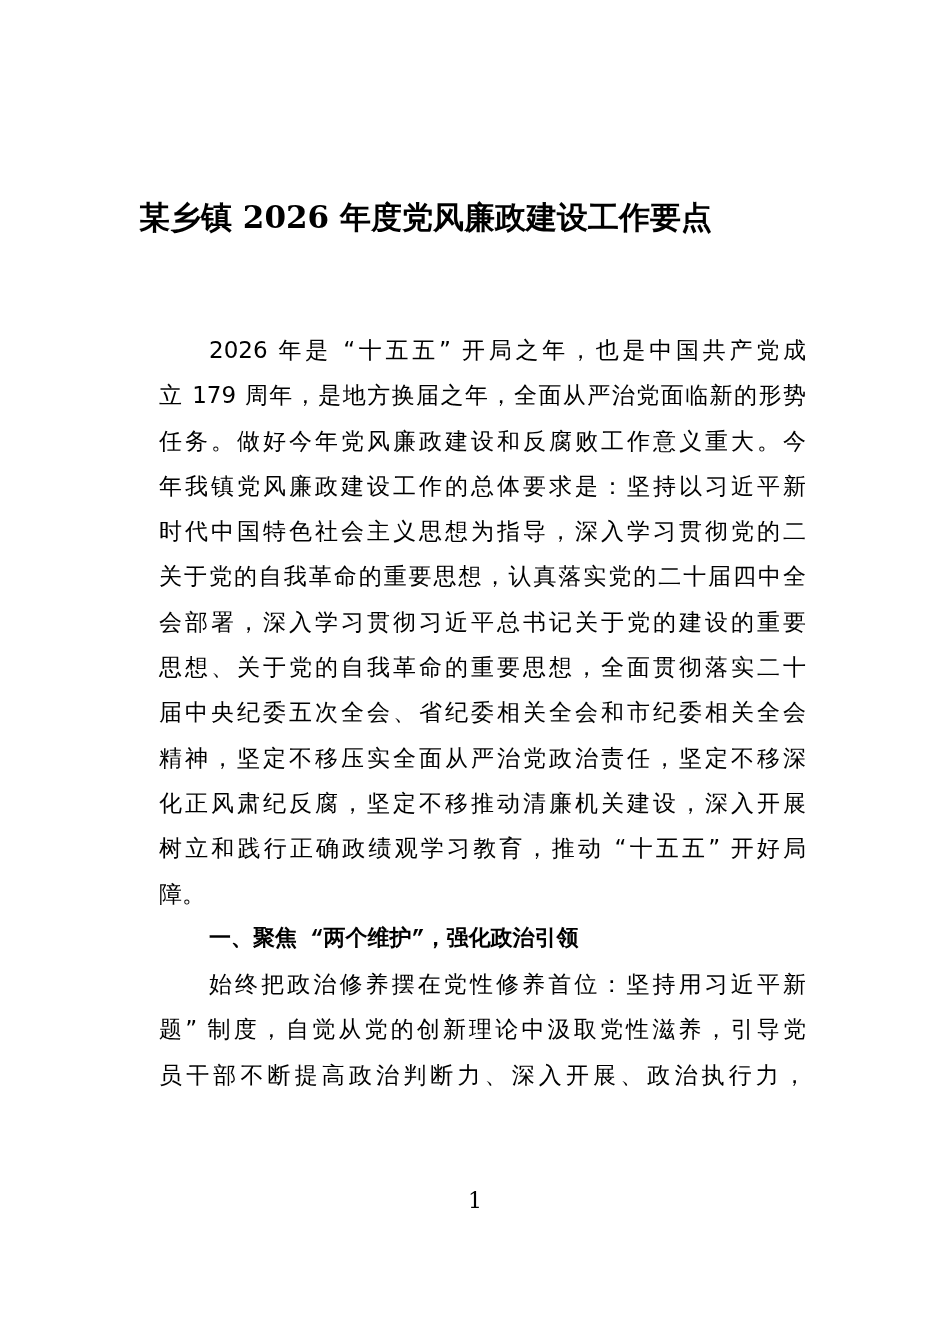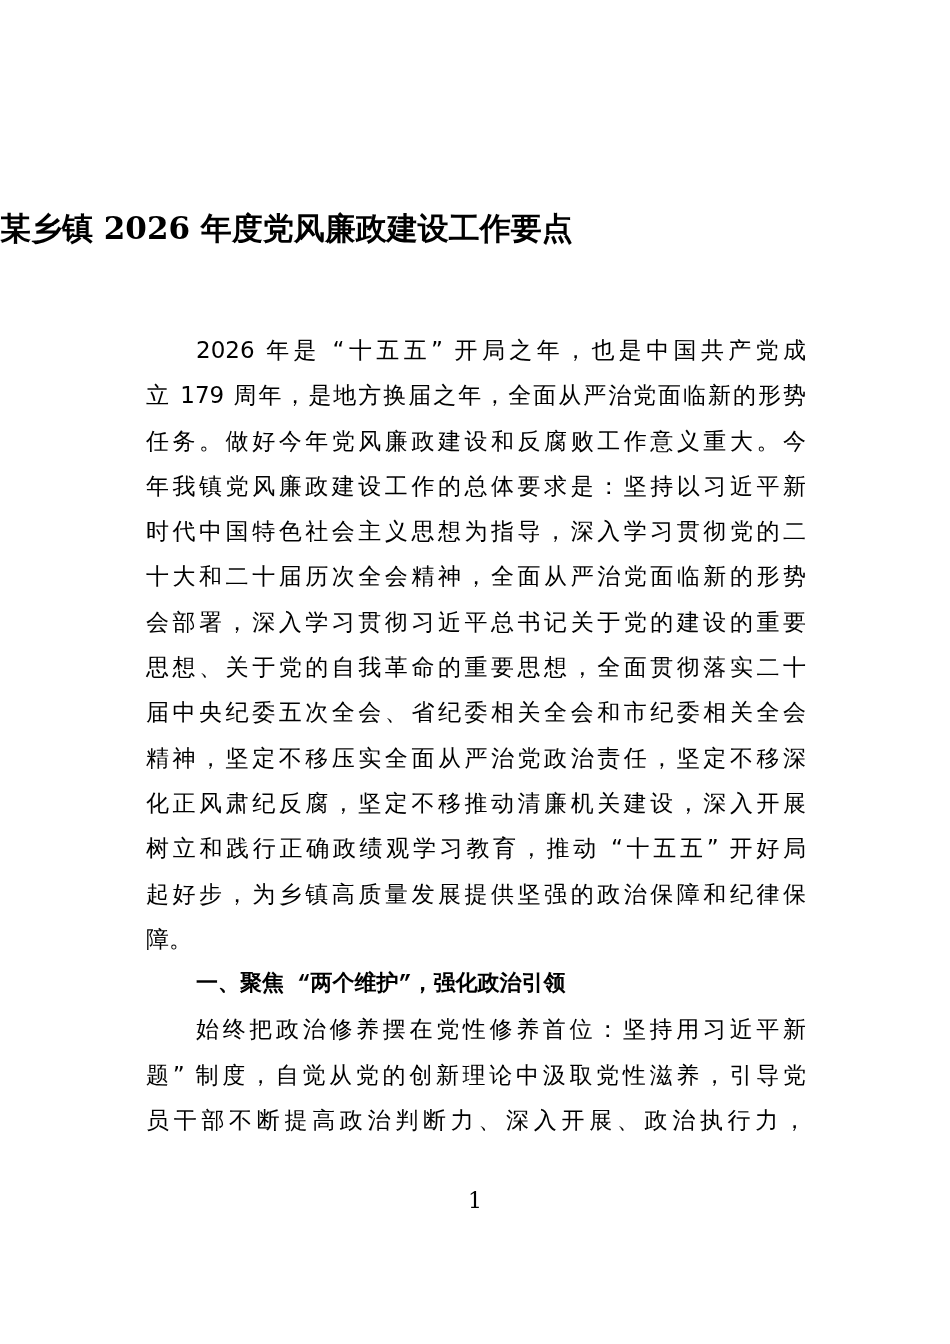--- a/index.html
+++ b/index.html
@@ -19,23 +19,23 @@
       position: absolute;
       left: 0;
       top: 0;
       width: 950px;
       height: 1344px;
       background: #ffffff;
     }
     .title {
       position: absolute;
       left: 0;
-      top: 204px;
+      top: 193px;
       width: 851px;
-      text-align: left;
+      text-align: center;
       font-size: 31px;
       font-weight: bold;
       line-height: 48px;
       letter-spacing: 0px;
       font-family: "DejaVu Serif", "Liberation Serif", serif;
     }
     .body-text {
       position: absolute;
       left: 146px;
       top: 328px;
@@ -43,20 +43,21 @@
     }
     .line {
       height: 45.3px;
       line-height: 45.3px;
       font-size: 23px;
       white-space: nowrap;
       text-align: justify;
       text-align-last: justify;
       font-family: "DejaVu Sans", "Liberation Sans", sans-serif;
       font-weight: normal;
+      margin-left: 13px;
     }
     .line.last {
       text-align-last: left;
     }
     .line.indent {
       padding-left: 50px;
     }
     .line.heading {
       font-family: Liberation Mono, monospace;
       font-weight: bold;
@@ -82,28 +83,27 @@
 
   <div class="title">某乡镇  2026 年度党风廉政建设工作要点</div>
 
   <div class="body-text">
 
     <div class="line indent">2026 年是 “十五五” 开局之年，也是中国共产党成</div>
     <div class="line">立 179 周年，是地方换届之年，全面从严治党面临新的形势</div>
     <div class="line">任务。做好今年党风廉政建设和反腐败工作意义重大。今</div>
     <div class="line">年我镇党风廉政建设工作的总体要求是：坚持以习近平新</div>
     <div class="line">时代中国特色社会主义思想为指导，深入学习贯彻党的二</div>
-    <div class="line">十大和二十届历次全会精神，全面从严治党面临新的形势</div>
+    <div class="line">关于党的自我革命的重要思想，认真落实党的二十届四中全</div>
     <div class="line">会部署，深入学习贯彻习近平总书记关于党的建设的重要</div>
     <div class="line">思想、关于党的自我革命的重要思想，全面贯彻落实二十</div>
     <div class="line">届中央纪委五次全会、省纪委相关全会和市纪委相关全会</div>
     <div class="line">精神，坚定不移压实全面从严治党政治责任，坚定不移深</div>
     <div class="line">化正风肃纪反腐，坚定不移推动清廉机关建设，深入开展</div>
     <div class="line">树立和践行正确政绩观学习教育，推动 “十五五” 开好局</div>
-    <div class="line">起好步，为乡镇高质量发展提供坚强的政治保障和纪律保</div>
     <div class="line last">障。</div>
 
     <div class="line heading">一、聚焦 “两个维护”，强化政治引领</div>
 
     <div class="line indent">始终把政治修养摆在党性修养首位：坚持用习近平新</div>
     <div class="line">题” 制度，自觉从党的创新理论中汲取党性滋养，引导党</div>
     <div class="line">员干部不断提高政治判断力、深入开展、政治执行力，</div>
 
   </div>
 

